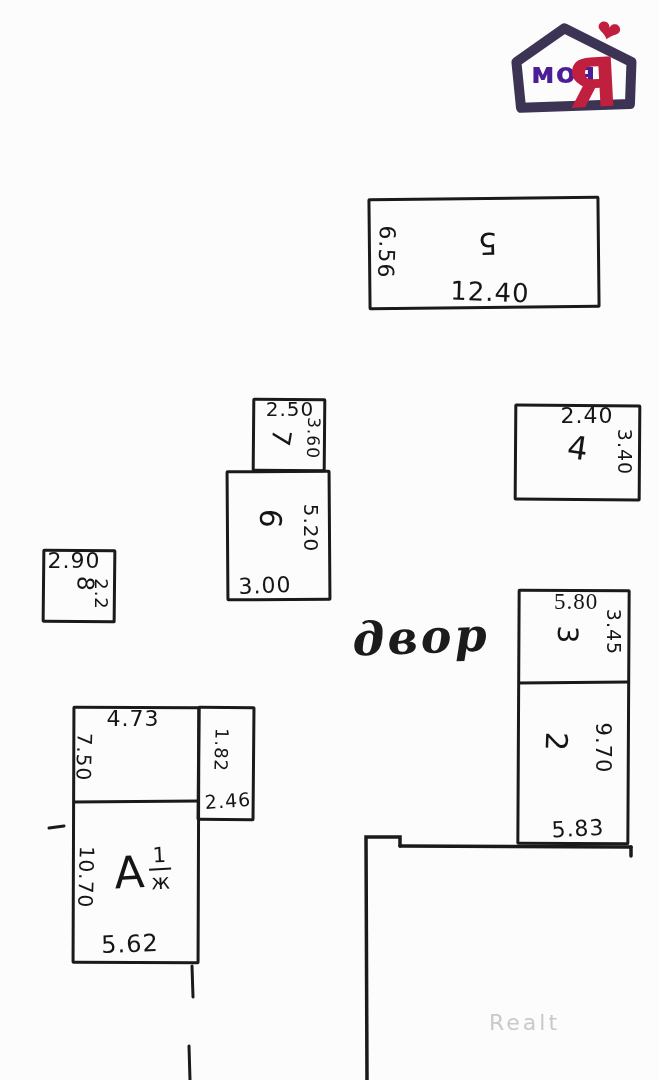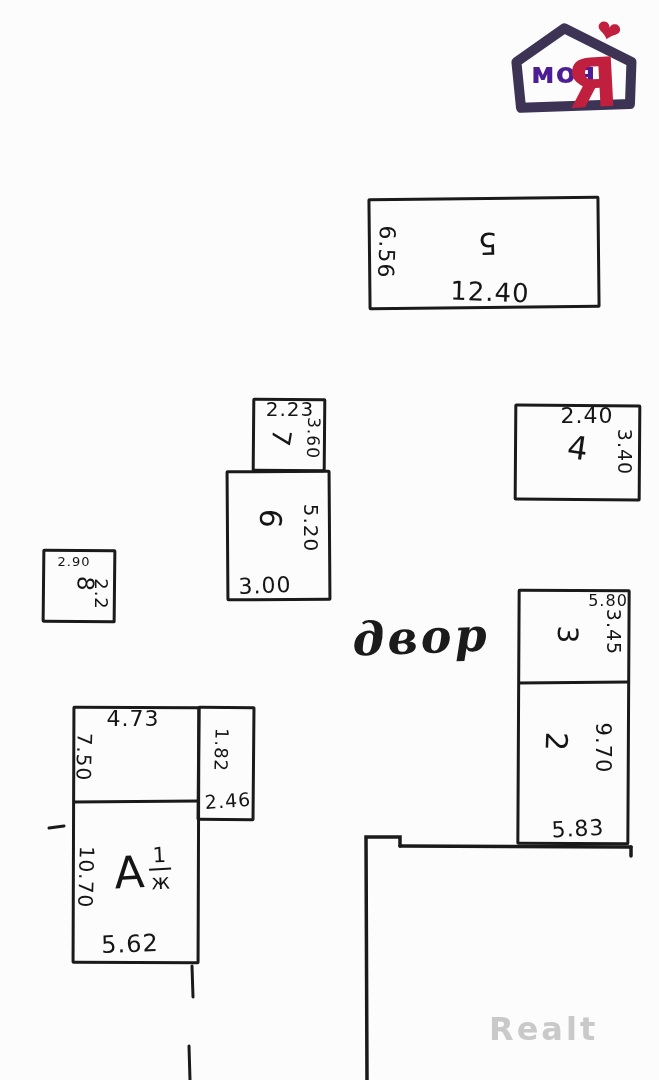--- a/index.html
+++ b/index.html
@@ -44,21 +44,21 @@
   #logo .letter{
     position:absolute; left:68px; top:26px; font-size:68px; font-weight:bold;
     color:#c0203e; transform:rotate(-3deg);
   }
   #logo .heart{
     position:absolute; left:98px; top:-4px; font-size:30px; color:#c0203e;
     transform:rotate(14deg);
   }
   
   #watermark{
-    position:absolute; left:489px; top:1010px; font-size:32px; font-weight:bold;
+    position:absolute; left:489px; top:1010px; font-size:22px; font-weight:normal;
     color:#c9c9c9; letter-spacing:3px;
   }
   svg.lines{position:absolute; left:0; top:0; pointer-events:none;}
 </style>
 </head>
 <body>
 
 <div id="page">
 
   <div id="logo">
@@ -69,44 +69,44 @@
     <span class="letter">Я</span>
     <span class="heart">❤</span>
   </div>
 
   <div class="rect" style="left:368px; top:197px; width:232px; height:112px; transform:rotate(-0.6deg);"></div>
   <span class="lbl num" style="left:487px; top:243px; --r:178deg;">5</span>
   <span class="lbl dim" style="left:386px; top:252px; --r:92deg; font-size:22px;">6.56</span>
   <span class="lbl dim" style="left:490px; top:292px; --r:2deg; font-size:26px;">12.40</span>
 
   <div class="rect" style="left:252px; top:398px; width:74px; height:74px; transform:rotate(0.5deg);"></div>
-  <span class="lbl dim" style="left:290px; top:409px;">2.23</span>
+  <span class="lbl dim" style="left:290px; top:409px;">2.50</span>
   <span class="lbl num" style="left:281px; top:438px; --r:100deg; font-size:26px;">7</span>
   <span class="lbl dim" style="left:313px; top:438px; --r:92deg; font-size:17px;">3.60</span>
 
   <div class="rect" style="left:226px; top:470px; width:105px; height:131px; transform:rotate(-0.4deg);"></div>
   <span class="lbl num" style="left:270px; top:519px; --r:95deg;">6</span>
   <span class="lbl dim" style="left:311px; top:528px; --r:90deg;">5.20</span>
   <span class="lbl dim" style="left:265px; top:586px; --r:-2deg; font-size:22px;">3.00</span>
 
   <div class="rect" style="left:514px; top:404px; width:127px; height:97px; transform:rotate(0.4deg);"></div>
   <span class="lbl dim" style="left:587px; top:416px; font-size:22px;">2.40</span>
   <span class="lbl num" style="left:578px; top:448px; --r:8deg; font-size:32px;">4</span>
   <span class="lbl dim" style="left:624px; top:452px; --r:90deg; font-size:19px;">3.40</span>
 
   <div class="rect" style="left:42px; top:549px; width:74px; height:74px; transform:rotate(0.6deg);"></div>
-  <span class="lbl dim" style="left:74px; top:561px; font-size:13px;">2.90</span>
+  <span class="lbl dim" style="left:74px; top:561px; font-size:22px;">2.90</span>
   <span class="lbl num" style="left:85px; top:584px; --r:95deg; font-size:23px;">8</span>
   <span class="lbl dim" style="left:101px; top:594px; --r:90deg; font-size:18px;">2.2</span>
 
   <span class="lbl yard" style="left:421px; top:637px; --r:-2deg;">двор</span>
 
   <div class="rect" style="left:517px; top:589px; width:113px; height:256px; transform:rotate(0.3deg);"></div>
   <div class="divider" style="left:518px; top:681px; width:111px; transform:rotate(-0.5deg);"></div>
-  <span class="lbl dim" style="left:608px; top:601px; font-size:16px;">5.80</span>
+  <span class="lbl dim" style="left:576px; top:601px; font-size:23px;font-family:Liberation Serif, serif;">5.80</span>
   <span class="lbl num" style="left:567px; top:635px; --r:92deg; font-size:28px;">3</span>
   <span class="lbl dim" style="left:613px; top:632px; --r:90deg; font-size:19px;">3.45</span>
   <span class="lbl num" style="left:556px; top:742px; --r:92deg;">2</span>
   <span class="lbl dim" style="left:602px; top:748px; --r:90deg; font-size:21px;">9.70</span>
   <span class="lbl dim" style="left:578px; top:829px; --r:-3deg; font-size:22px;">5.83</span>
 
   <div class="rect" style="left:72px; top:706px; width:128px; height:258px; transform:rotate(0.2deg);"></div>
   <div class="divider" style="left:73px; top:800px; width:126px; transform:rotate(-0.4deg);"></div>
   <span class="lbl dim" style="left:133px; top:719px; font-size:22px;">4.73</span>
   <span class="lbl dim" style="left:84px; top:757px; --r:92deg;">7.50</span>

